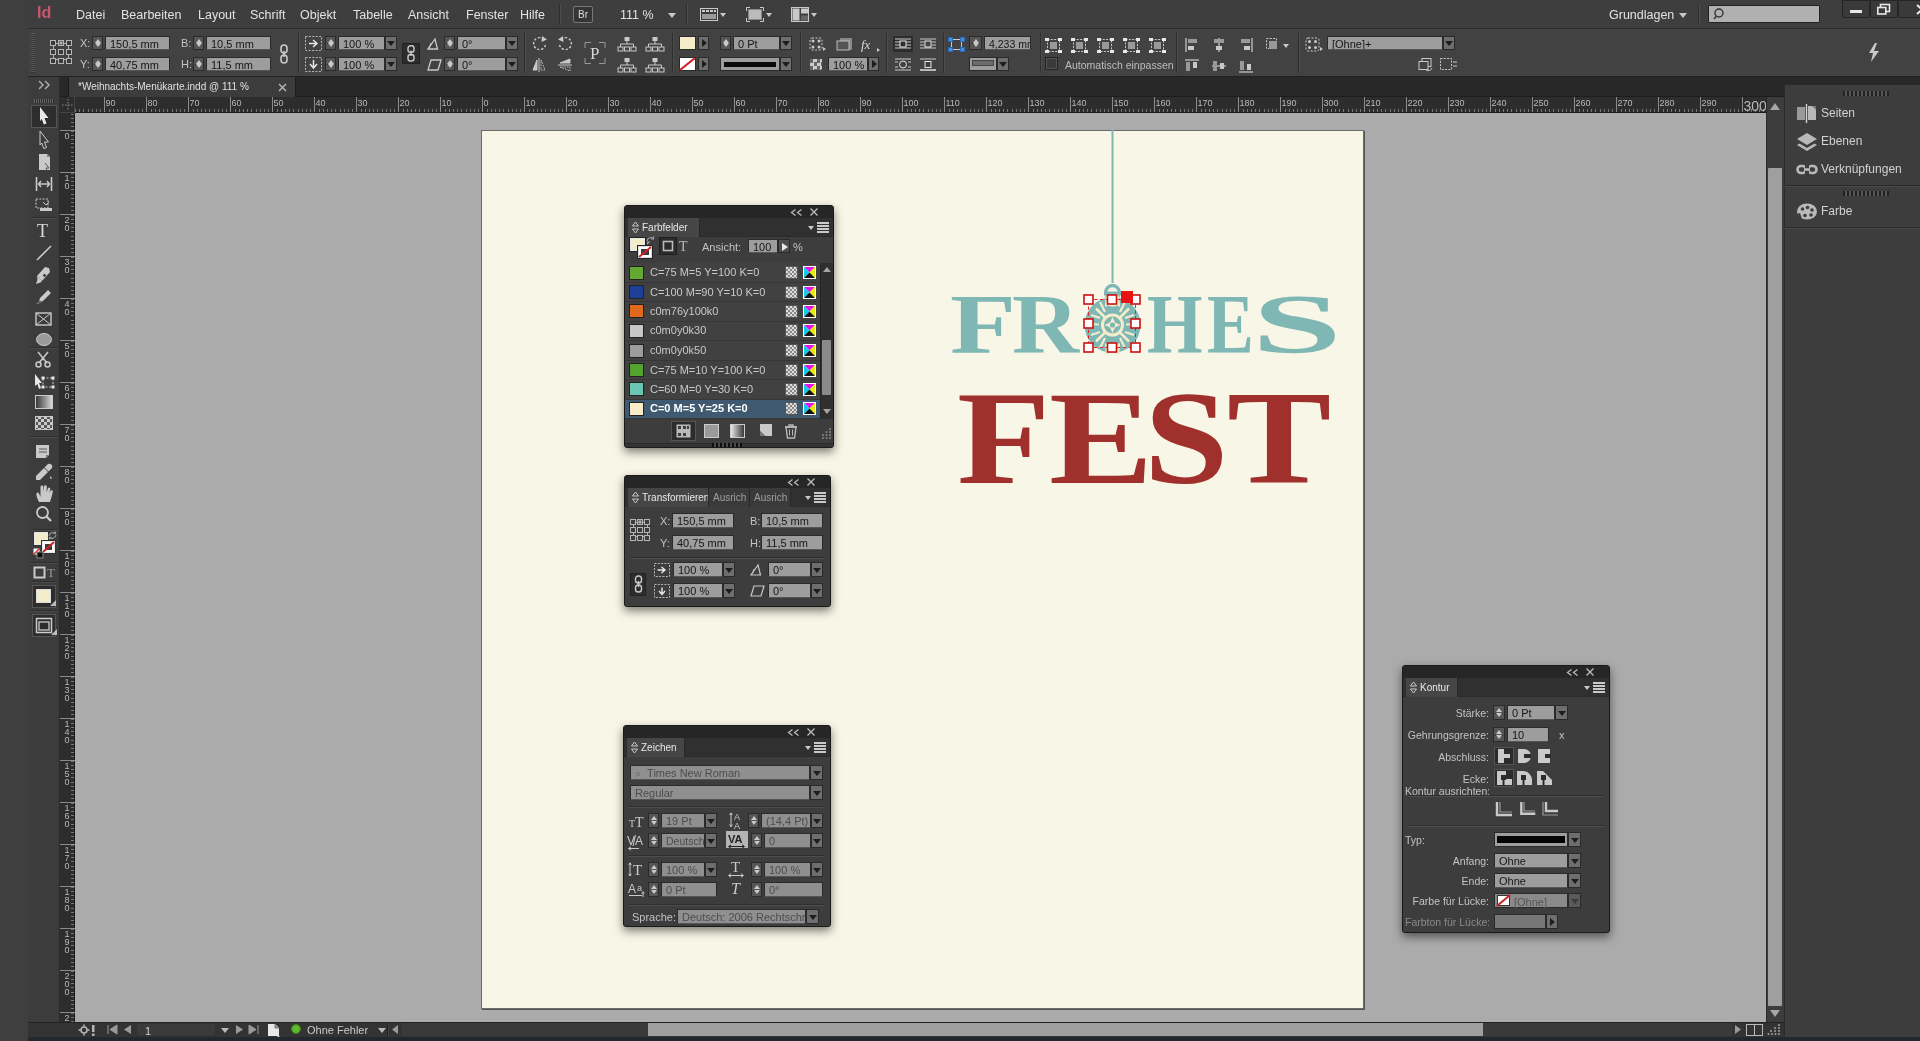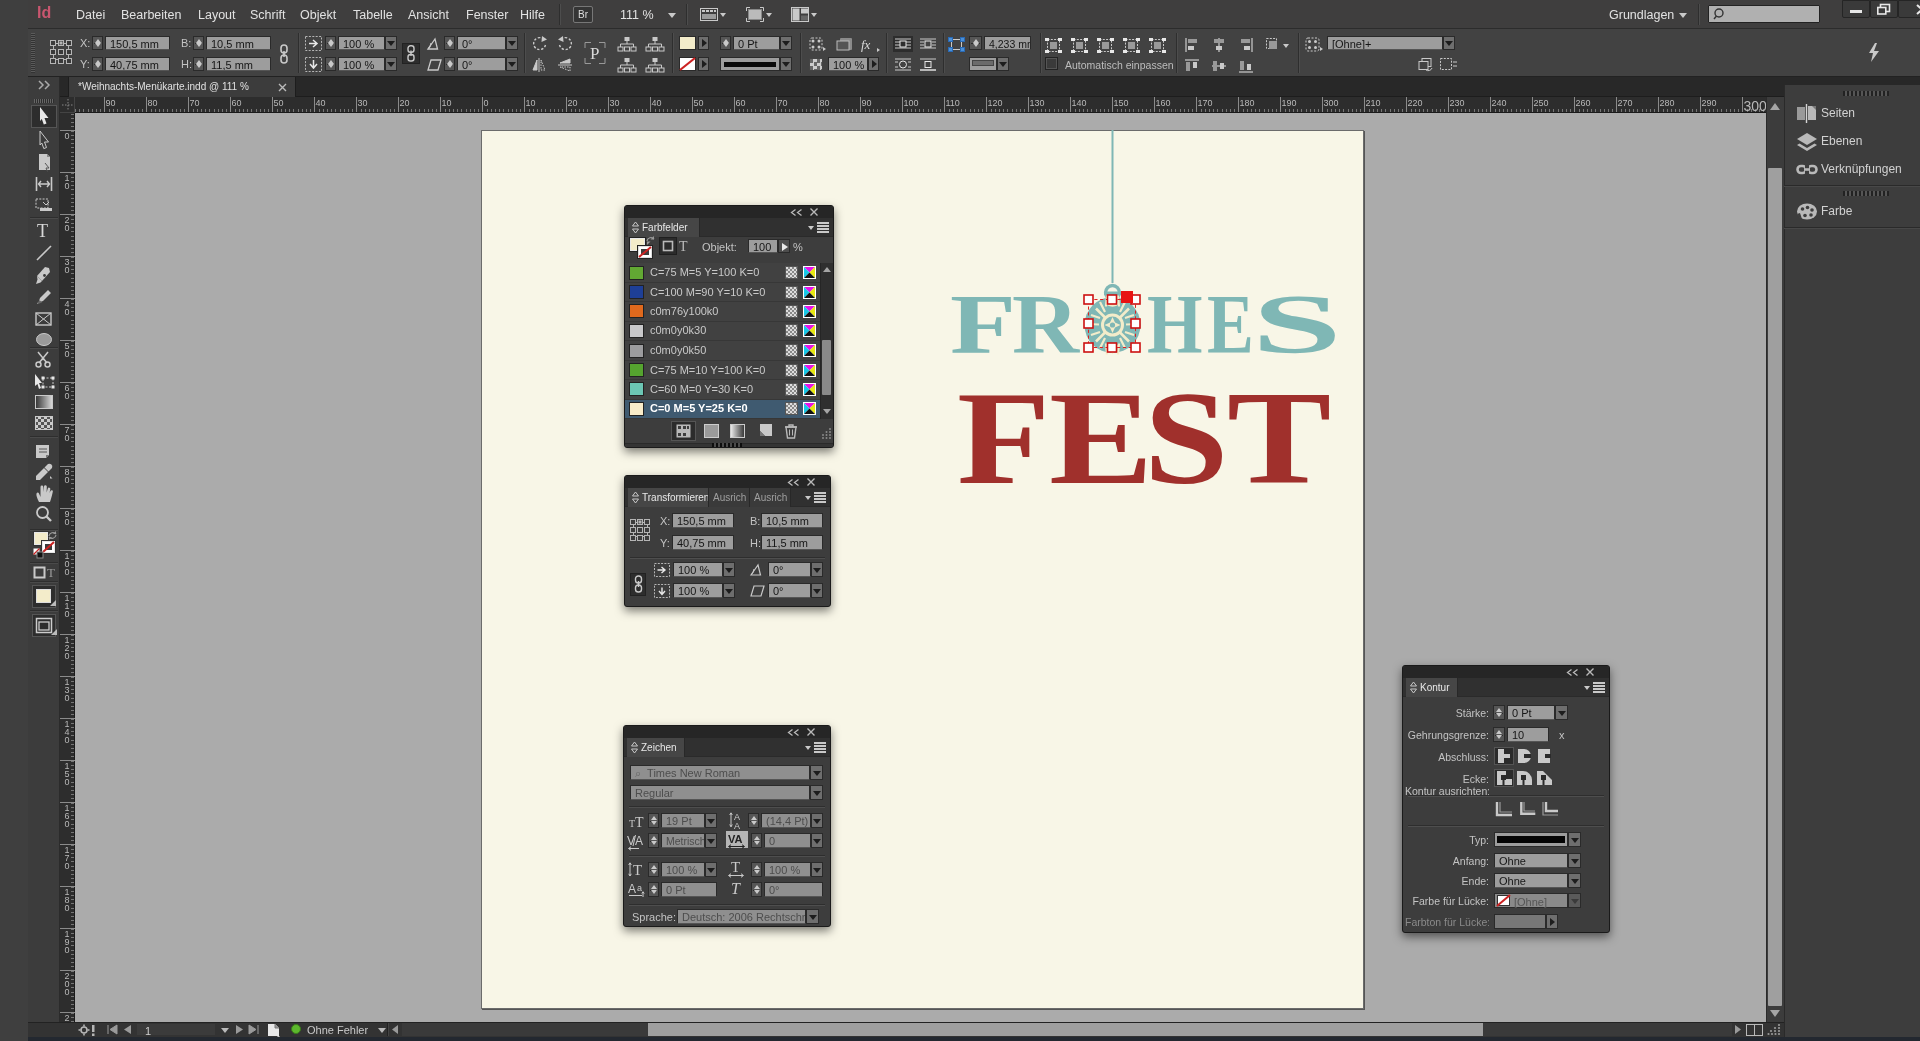--- a/index.html
+++ b/index.html
@@ -986,21 +986,21 @@
       <path d="M8 0 v3.5 h-3.5z" fill="#999"></path>
       <path d="M1 9 v-3.5 h3.5z" fill="#999"></path>
     </svg>
 <div class="" style="left:631px;top:237px;width:18px;height:18px;background:#2b2b2b;border:1px solid #1f1f1f"></div>
 <svg style="left:633px;top:239px" width="14" height="14">
       <rect x="2.5" y="2.5" width="9" height="9" fill="none" stroke="#b9b9b9" stroke-width="1.6"></rect>
     </svg>
 <svg style="left:651px;top:239px" width="12" height="14">
       <text x="0" y="12" font-family="Liberation Serif" font-size="14" fill="#b9b9b9">T</text>
     </svg>
-<div class="t" style="left:674px;top:241px;color:#c3c3c3;font-size:11px">Objekt:</div>
+<div class="t" style="left:674px;top:241px;color:#c3c3c3;font-size:11px">Ansicht:</div>
 <div class="fld" style="left:720px;top:239px;width:30px;height:14px;font-size:11px;color:#161616;padding-left:4px;background:#9d9d9d">100</div>
 <div class="ddb" style="left:750px;top:239px;width:12px;height:14px;background:#4d4d4d">
       <div style="position:absolute;left:3px;top:3px;width:0;height:0;border-top:4px solid transparent;border-bottom:4px solid transparent;border-left:6px solid #e8e8e8"></div>
     </div>
 <div class="t" style="left:765px;top:241px;color:#c3c3c3;font-size:11px">%</div>
 <div style="left:597px;top:263.0px;width:195px;height:19.5px;background:#414141;border-bottom:1px solid #373737"></div>
 <div style="left:601px;top:266px;width:15px;height:14px;background:#62a833;border:1px solid #222"></div>
 <div style="left:622px;top:266px;position:absolute;color:#c9c9c9;font-size:11px;font-weight:normal;white-space:nowrap">C=75 M=5 Y=100 K=0</div>
 <div style="left:757px;top:266px;width:13px;height:13px;background:repeating-conic-gradient(#888 0 25%,#ddd 0 50%);background-size:4px 4px;border:1px solid #555"></div>
 <svg style="left:775px;top:266px" width="13" height="13">
@@ -1276,21 +1276,21 @@
       <text x="0" y="12" font-family="Liberation Sans" font-size="12" fill="#c9c9c9">V</text>
       <text x="8" y="12" font-family="Liberation Sans" font-size="12" fill="#c9c9c9">A</text>
       <line x1="8.5" y1="2" x2="6" y2="13" stroke="#c9c9c9"></line>
       <path d="M2 15.5 h10 M4 13.7 L1.5 15.5 4 17.3" stroke="#c9c9c9" fill="none"></path>
     </svg>
 <div class="stp" style="left:620px;top:833px;width:11px;height:15px">
       <div class="stu"></div>
       <div style="position:absolute;left:1px;right:1px;top:50%;height:1px;background:#2a2a2a"></div>
       <div class="std"></div>
     </div>
-<div class="fld" style="left:633px;top:833px;width:44px;height:15px;font-size:10.5px;color:#161616;padding-left:4px;background:#8f8f8f;color:#4d4d4d">Metrisch</div>
+<div class="fld" style="left:633px;top:833px;width:44px;height:15px;font-size:10.5px;color:#161616;padding-left:4px;background:#8f8f8f;color:#4d4d4d">Deutsch</div>
 <div class="ddb" style="left:677px;top:833px;width:12px;height:15px;">
       <div class="tri" style="border-top-color:#1d1d1d"></div>
     </div>
 <div class="" style="left:698px;top:831px;width:22px;height:17px;background:#b5b5b5"></div>
 <svg style="left:699px;top:832px" width="20" height="16">
       <text x="1" y="11" font-family="Liberation Sans" font-size="11" font-weight="bold" fill="#222">VA</text>
       <path d="M2 14.5 h15 M4 12.7 L1.5 14.5 4 16.3 M15 12.7 L17.5 14.5 15 16.3" stroke="#222" fill="none"></path>
     </svg>
 <div class="stp" style="left:723px;top:833px;width:11px;height:15px">
       <div class="stu"></div>
@@ -1430,21 +1430,21 @@
 <svg style="left:1491px;top:801px" width="17" height="15">
       <path d="M2.3 1 v11.7 h14" fill="none" stroke="#c9c9c9" stroke-width="2.4"></path>
       <path d="M5 1 v9 h11" fill="none" stroke="#9a9a9a" stroke-width="1.2"></path>
     </svg>
 <svg style="left:1514px;top:801px" width="17" height="15">
       <path d="M4 1 v9 h12" fill="none" stroke="#c9c9c9" stroke-width="2.4"></path>
       <path d="M1 1 v13 h15" fill="none" stroke="#9a9a9a" stroke-width="1.2"></path>
     </svg>
 <div style="position:absolute;left:1380px;top:825px;width:196px;height:1px;background:#2e2e2e"></div>
 <div style="position:absolute;left:1380px;top:826px;width:196px;height:1px;background:#4e4e4e"></div>
-<div style="position:absolute;left:1377px;top:834px;width:84px;text-align:right;color:#c3c3c3;font-size:10.5px;white-space:nowrap;overflow:hidden">Typ:</div>
+<div style="position:absolute;left:1377px;top:834px;width:84px;text-align:left;color:#c3c3c3;font-size:10.5px;white-space:nowrap;overflow:hidden">Typ:</div>
 <div class="" style="left:1466px;top:832px;width:74px;height:15px;background:#9d9d9d;border:1px solid #2a2a2a">
       <div style="position:absolute;left:2px;top:3px;width:68px;height:7px;background:#050505"></div>
     </div>
 <div class="ddb" style="left:1540px;top:832px;width:13px;height:15px;">
       <div class="tri" style="border-top-color:#1d1d1d"></div>
     </div>
 <div style="position:absolute;left:1377px;top:855px;width:84px;text-align:right;color:#c3c3c3;font-size:10.5px;white-space:nowrap;overflow:hidden">Anfang:</div>
 <div class="fld" style="left:1466px;top:853px;width:74px;height:15px;font-size:11px;color:#161616;padding-left:4px;">Ohne</div>
 <div class="ddb" style="left:1540px;top:853px;width:13px;height:15px;">
       <div class="tri" style="border-top-color:#1d1d1d"></div>

